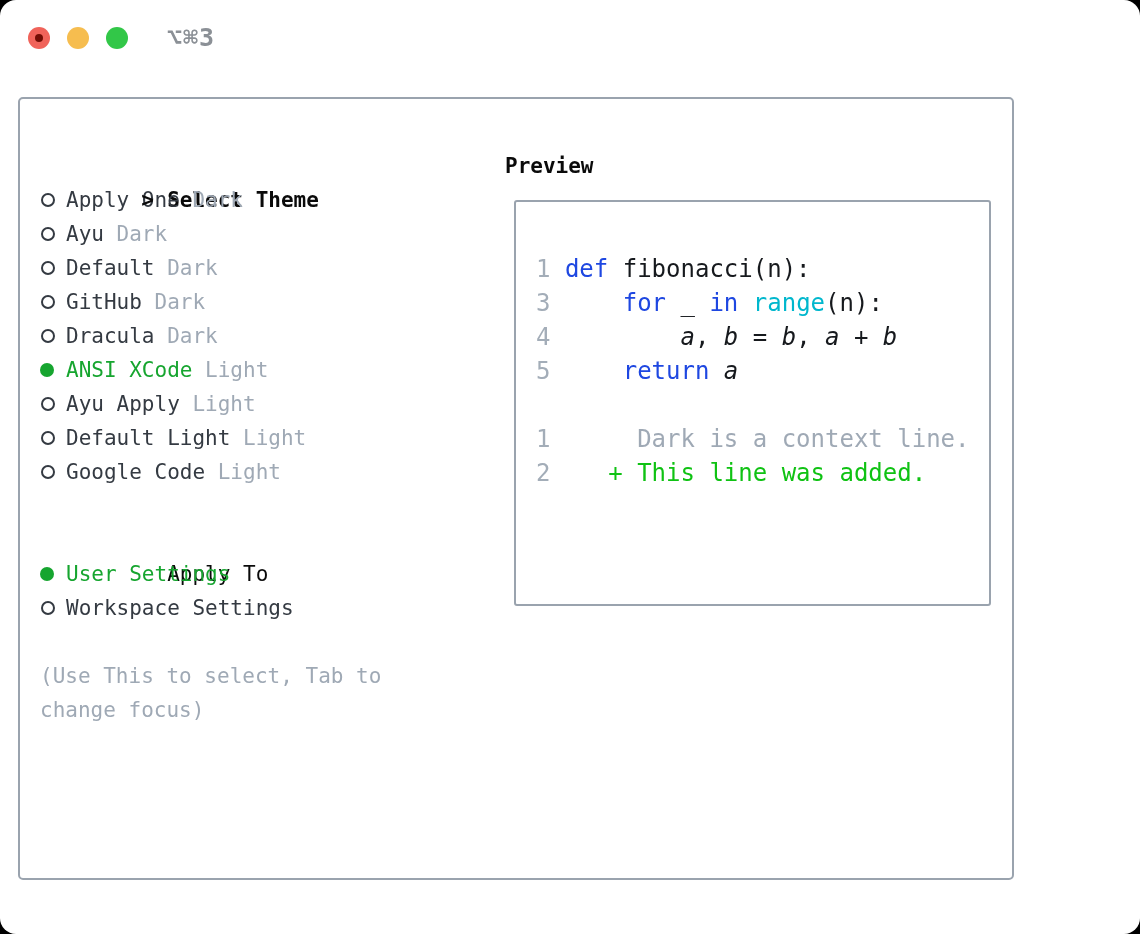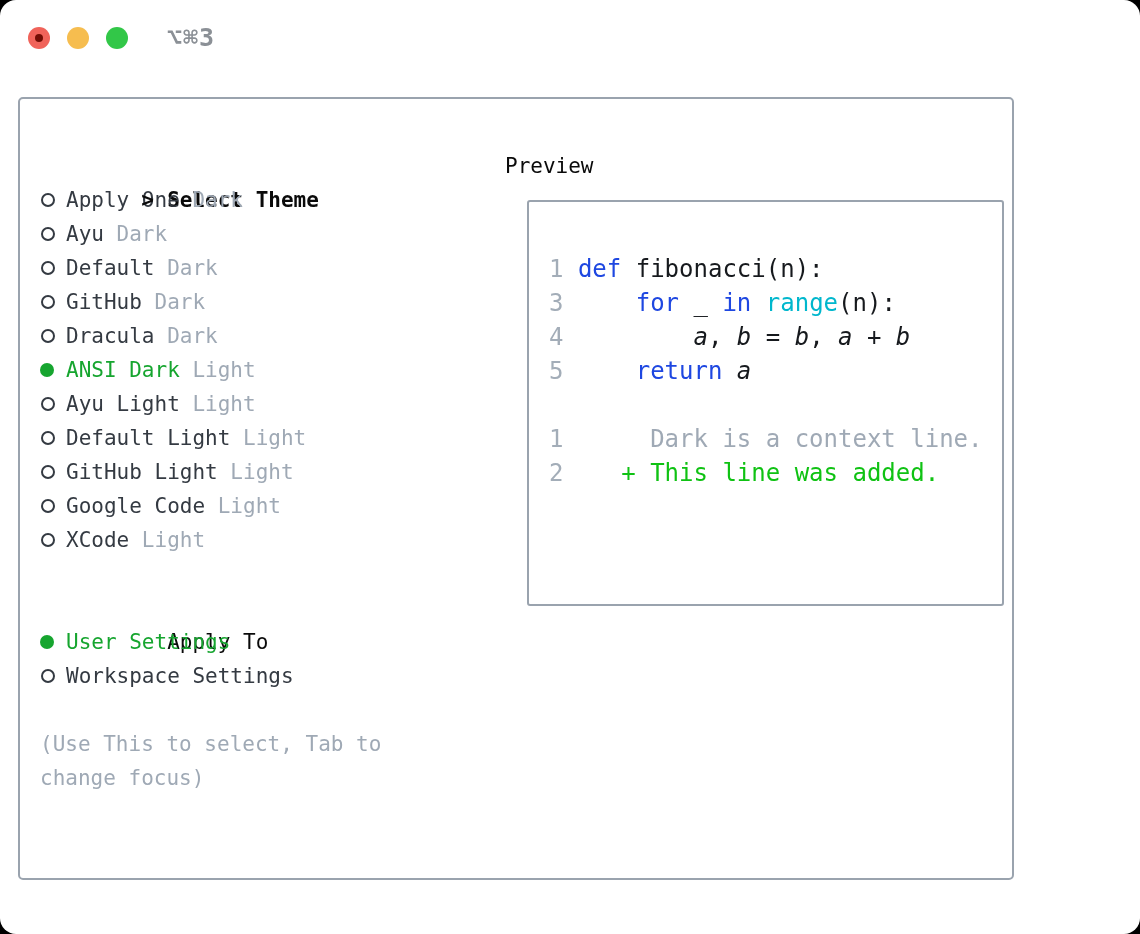--- a/index.html
+++ b/index.html
@@ -34,22 +34,22 @@
   .hdr-marker{font-weight:700;color:var(--header-black)}
   .radio{position:absolute;left:1px;top:10px;width:10px;height:10px;
          border:2px solid var(--text-dark);border-radius:50%;box-sizing:content-box}
   .radio.sel{width:14px;height:14px;left:0;top:10px;border:none;background:var(--accent-green)}
   .hdr{font-weight:700;color:var(--header-black)}
   .apply-hdr{color:var(--header-black)}
   .suffix{color:var(--muted-gray)}
   .row.selected .lab{color:var(--accent-green)}
   .spacer{height:34px}
   .help-line{height:34px;line-height:34px;font-size:21px;white-space:pre;color:var(--muted-gray)}
-  .preview-hdr{height:34px;line-height:34px;font-size:21px;font-weight:400;color:var(--header-black)}
-  .preview-box{margin-top:17px;margin-left:22px;width:477px;height:406px;box-sizing:border-box;
+  .preview-hdr{height:34px;line-height:34px;font-size:21px;font-weight:700;color:var(--header-black)}
+  .preview-box{margin-top:17px;margin-left:9px;width:477px;height:406px;box-sizing:border-box;
                border:2px solid var(--panel-border);border-radius:3px;padding:50px 0 0 20px;
                overflow:hidden;background:#fff}
   .cline{height:34px;line-height:34px;font-size:24px;white-space:pre;color:var(--code-text)}
   .lnum{color:var(--line-number-gray)}
   .tok-kw{color:var(--keyword-blue)}
   .tok-num{color:var(--diff-green)}
   .tok-fn{color:var(--builtin-cyan)}
   .tok-ctx{color:var(--muted-gray)}
   .tok-del{color:var(--diff-red)}
   .tok-add{color:var(--diff-green)}
@@ -73,26 +73,24 @@
       <div class="row">
         <span class="marker hdr-marker">&gt;</span><span class="hdr">Select Theme</span>
       </div>
 
       <div id="theme-list">
           <div class="row item"><span class="marker"><span class="radio"></span></span><span class="lab">Apply One</span><span class="suffix"> Dark</span></div>
           <div class="row item"><span class="marker"><span class="radio"></span></span><span class="lab">Ayu</span><span class="suffix"> Dark</span></div>
           <div class="row item"><span class="marker"><span class="radio"></span></span><span class="lab">Default</span><span class="suffix"> Dark</span></div>
           <div class="row item"><span class="marker"><span class="radio"></span></span><span class="lab">GitHub</span><span class="suffix"> Dark</span></div>
           <div class="row item"><span class="marker"><span class="radio"></span></span><span class="lab">Dracula</span><span class="suffix"> Dark</span></div>
-          <div class="row item selected"><span class="marker"><span class="radio sel"></span></span><span class="lab">ANSI Dark</span><span class="suffix"> Light</span></div>
-          <div class="row item"><span class="marker"><span class="radio"></span></span><span class="lab">Ayu Light</span><span class="suffix"> Light</span></div>
+          <div class="row item selected"><span class="marker"><span class="radio sel"></span></span><span class="lab">ANSI XCode</span><span class="suffix"> Light</span></div>
+          <div class="row item"><span class="marker"><span class="radio"></span></span><span class="lab">Ayu Apply</span><span class="suffix"> Light</span></div>
           <div class="row item"><span class="marker"><span class="radio"></span></span><span class="lab">Default Light</span><span class="suffix"> Light</span></div>
-          <div class="row item"><span class="marker"><span class="radio"></span></span><span class="lab">GitHub Light</span><span class="suffix"> Light</span></div>
           <div class="row item"><span class="marker"><span class="radio"></span></span><span class="lab">Google Code</span><span class="suffix"> Light</span></div>
-          <div class="row item"><span class="marker"><span class="radio"></span></span><span class="lab">XCode</span><span class="suffix"> Light</span></div>
         </div>
 
       <div class="spacer"></div>
 
       <div class="row">
         <span class="marker"></span><span class="apply-hdr">Apply To</span>
       </div>
 
       <div id="apply-list">
           <div class="row item selected"><span class="marker"><span class="radio sel"></span></span><span class="lab">User Settings</span></div>

